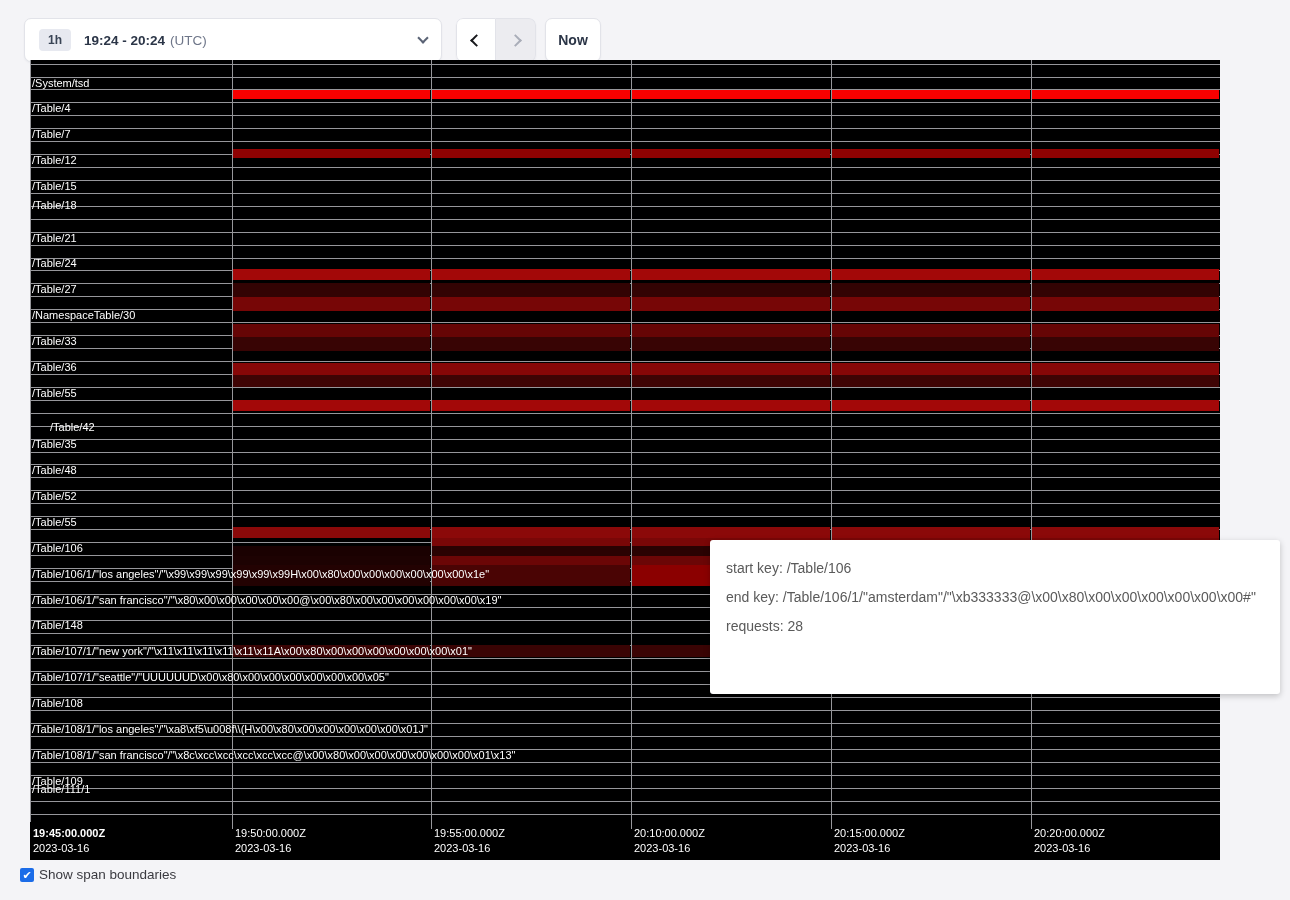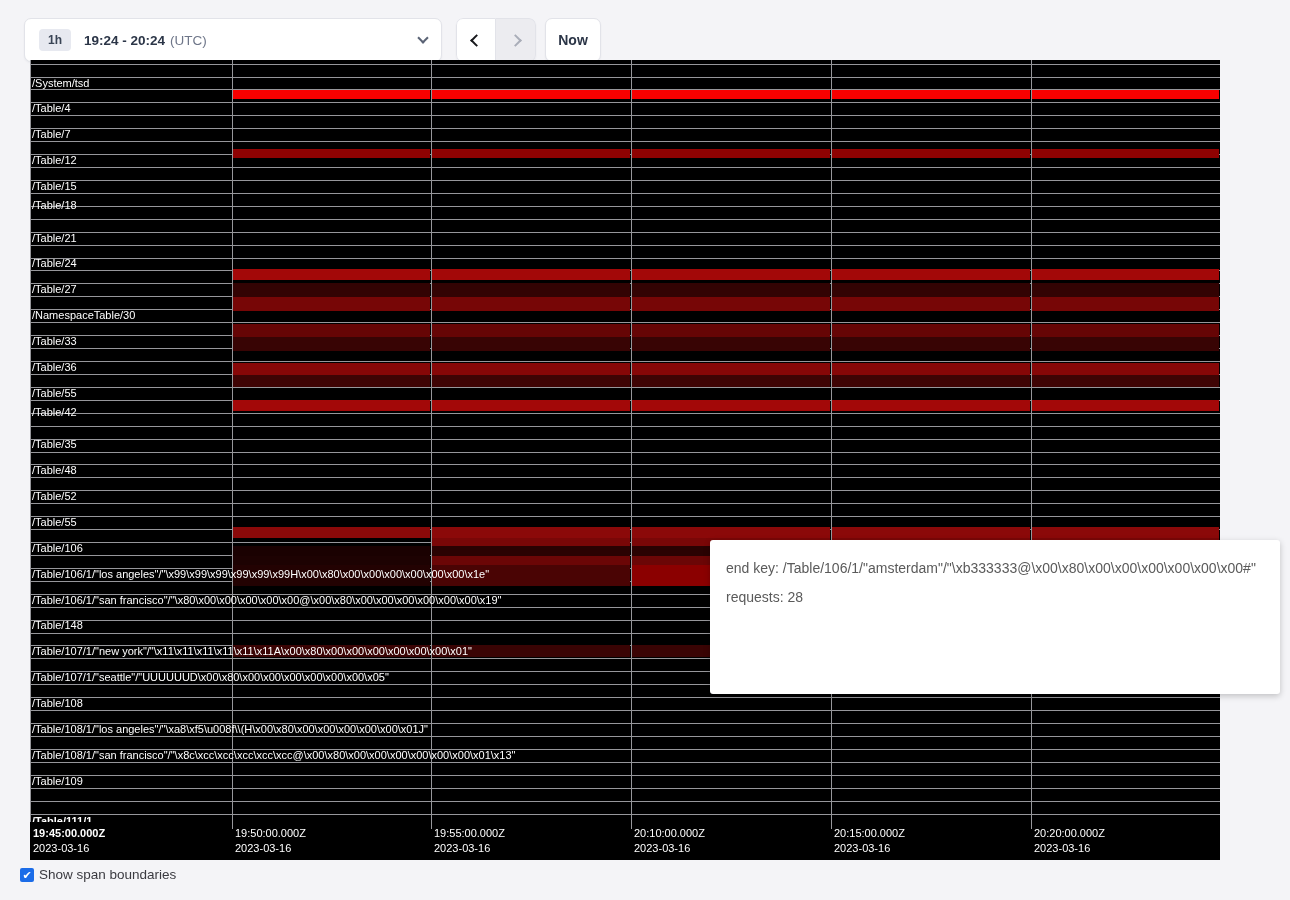--- a/index.html
+++ b/index.html
@@ -257,36 +257,36 @@
       <div class="row-label" style="top: 94.071px;">/Table/12</div>
       <div class="row-label" style="top: 119.928px;">/Table/15</div>
       <div class="row-label" style="top: 139px;">/Table/18</div>
       <div class="row-label" style="top: 171.642px;">/Table/21</div>
       <div class="row-label" style="top: 197.499px;">/Table/24</div>
       <div class="row-label" style="top: 223.356px;">/Table/27</div>
       <div class="row-label" style="top: 249.213px;">/NamespaceTable/30</div>
       <div class="row-label" style="top: 275.07px;">/Table/33</div>
       <div class="row-label" style="top: 300.927px;">/Table/36</div>
       <div class="row-label" style="top: 326.784px;">/Table/55</div>
-      <div class="row-label" style="top: 346px;">/Table/42</div>
+      <div class="row-label" style="top: 361px; margin-left: 18px;">/Table/42</div>
       <div class="row-label" style="top: 378.498px;">/Table/35</div>
       <div class="row-label" style="top: 404.355px;">/Table/48</div>
       <div class="row-label" style="top: 430.212px;">/Table/52</div>
       <div class="row-label" style="top: 456.069px;">/Table/55</div>
       <div class="row-label" style="top: 481.926px;">/Table/106</div>
       <div class="row-label" style="top: 507.783px;">/Table/106/1/"los angeles"/"\x99\x99\x99\x99\x99\x99H\x00\x80\x00\x00\x00\x00\x00\x00\x1e"</div>
       <div class="row-label" style="top: 533.64px;">/Table/106/1/"san francisco"/"\x80\x00\x00\x00\x00\x00@\x00\x80\x00\x00\x00\x00\x00\x00\x19"</div>
       <div class="row-label" style="top: 559.497px;">/Table/148</div>
       <div class="row-label" style="top: 585.354px;">/Table/107/1/"new york"/"\x11\x11\x11\x11\x11\x11A\x00\x80\x00\x00\x00\x00\x00\x00\x01"</div>
       <div class="row-label" style="top: 611.211px;">/Table/107/1/"seattle"/"UUUUUUD\x00\x80\x00\x00\x00\x00\x00\x00\x05"</div>
       <div class="row-label" style="top: 637.068px;">/Table/108</div>
       <div class="row-label" style="top: 662.925px;">/Table/108/1/"los angeles"/"\xa8\xf5\u008f\\(H\x00\x80\x00\x00\x00\x00\x00\x01J"</div>
       <div class="row-label" style="top: 688.782px;">/Table/108/1/"san francisco"/"\x8c\xcc\xcc\xcc\xcc\xcc@\x00\x80\x00\x00\x00\x00\x00\x00\x01\x13"</div>
       <div class="row-label" style="top: 714.639px;">/Table/109</div>
-      <div class="row-label" style="top: 755px; font-weight: bold;">/Table/111/1</div>
+      <div class="row-label" style="top: 723px;">/Table/111/1</div>
     </div>
   <div class="axis">
       <div class="tick-time" style="left: 3px; font-weight: bold;">19:45:00.000Z</div>
       <div class="tick-date" style="left: 3px;">2023-03-16</div>
       <div class="stub" style="left: 202px;"></div>
       <div class="tick-time" style="left: 205px;">19:50:00.000Z</div>
       <div class="tick-date" style="left: 205px;">2023-03-16</div>
       <div class="stub" style="left: 401px;"></div>
       <div class="tick-time" style="left: 404px;">19:55:00.000Z</div>
       <div class="tick-date" style="left: 404px;">2023-03-16</div>
@@ -296,20 +296,21 @@
       <div class="stub" style="left: 801px;"></div>
       <div class="tick-time" style="left: 804px;">20:15:00.000Z</div>
       <div class="tick-date" style="left: 804px;">2023-03-16</div>
       <div class="stub" style="left: 1001px;"></div>
       <div class="tick-time" style="left: 1004px;">20:20:00.000Z</div>
       <div class="tick-date" style="left: 1004px;">2023-03-16</div>
     </div>
 </div>
 
 <div class="kv-tooltip">
+  <p>start key: /Table/106</p>
   <p>end key: /Table/106/1/"amsterdam"/"\xb333333@\x00\x80\x00\x00\x00\x00\x00\x00#"</p>
   <p>requests: 28</p>
 </div>
 
 <div class="footer-row">
   <span class="cbx" style="background: rgb(27, 108, 232);">✔</span>
   <span class="cbx-label">Show span boundaries</span>
 </div>
 
 </body></html>

